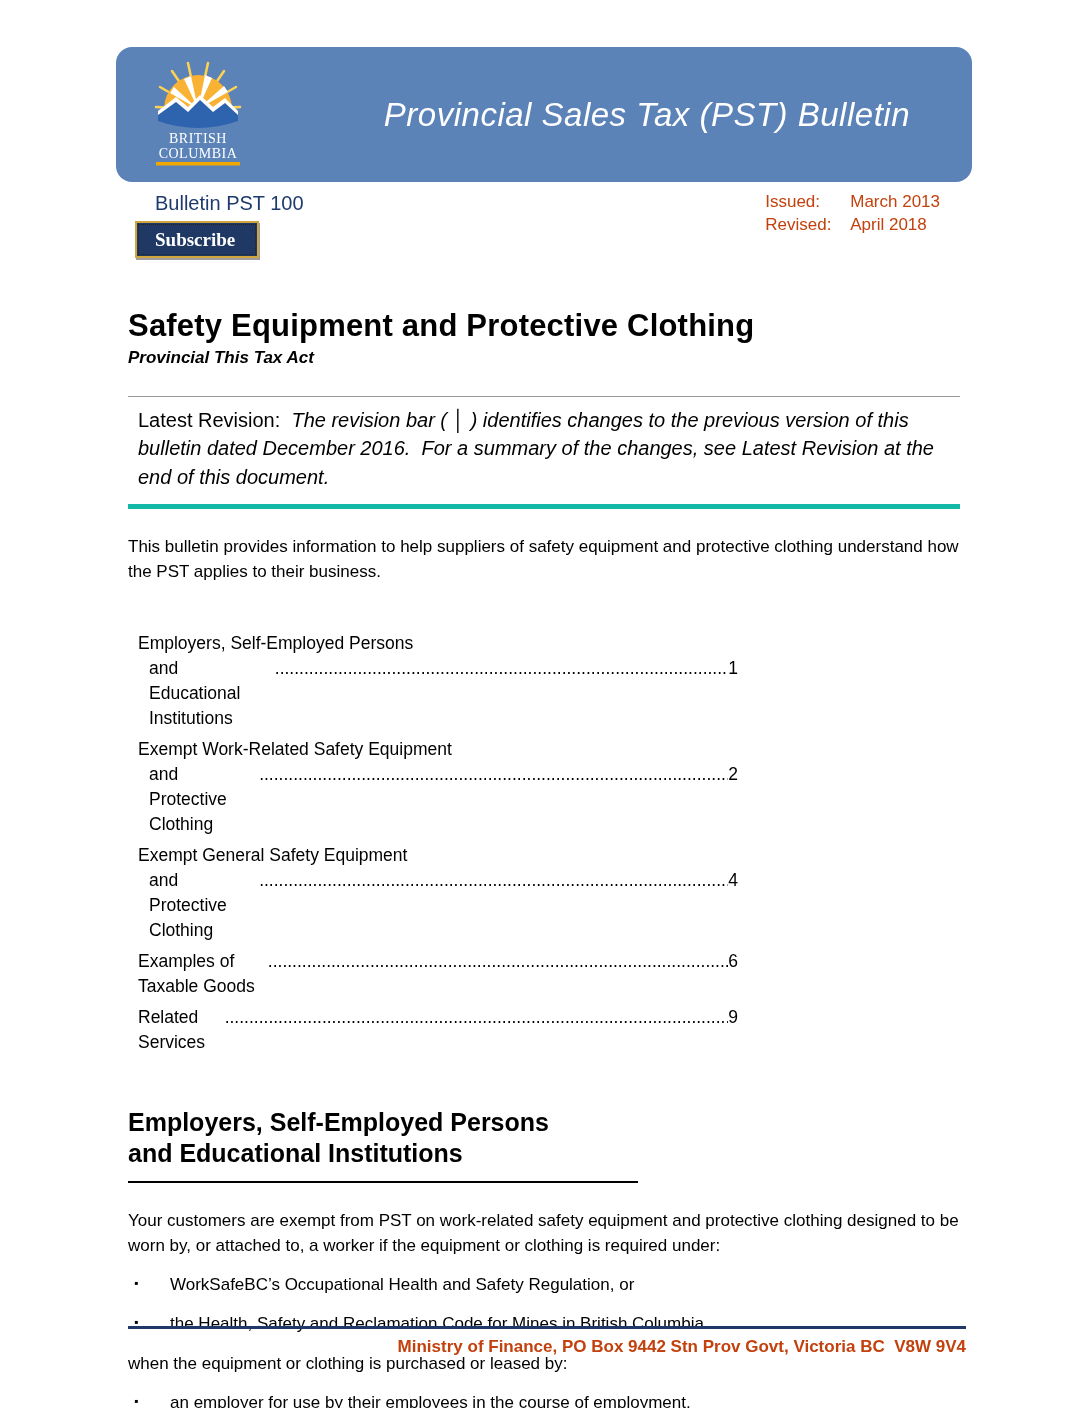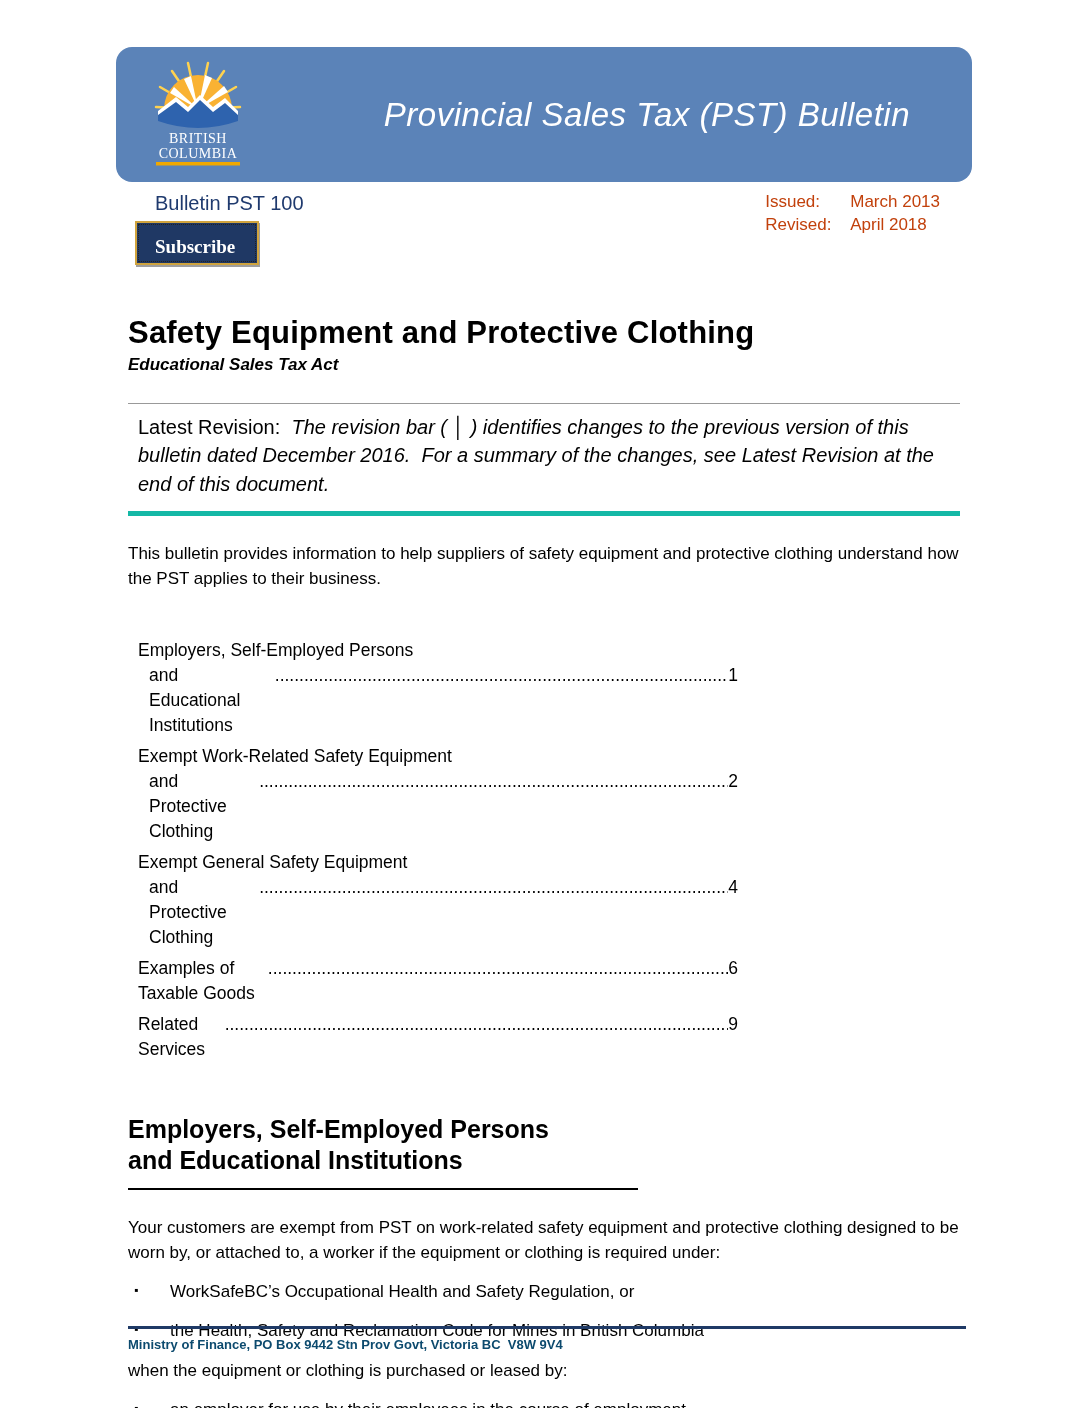--- a/index.html
+++ b/index.html
@@ -11,21 +11,21 @@
             border-radius:16px; display:flex; align-items:center; padding:0 34px; }
   .logo { flex:0 0 auto; margin-top:4px; }
   .banner-title { margin-left:auto; margin-right:28px; color:#ffffff; font-style:italic;
                   font-size:33px; letter-spacing:0.5px; white-space:nowrap; }
 
   
   .meta-row { display:flex; align-items:flex-start; margin-top:10px; padding-left:135px; padding-right:148px; }
   .bulletin-id { color:#1f3a6e; font-size:20px; padding-left:20px; margin-bottom:6px; }
   .subscribe-btn { display:inline-block; background:#1f3864; color:#ffffff;
                    font-family:"Liberation Serif", serif; font-weight:bold; font-size:19px;
-                   padding:13px 22px 5px 18px; border:2px solid #d0a43e;
+                   padding:6px 22px 5px 18px; border:2px solid #d0a43e;
                    outline:1px dotted #222; outline-offset:-4px; cursor:pointer;
                    box-shadow:1px 2px 0 rgba(40,40,40,0.45); }
   .issue-grid { margin-left:auto; display:grid; grid-template-columns:85px auto;
                 row-gap:3px; color:#c2410c; font-size:17px; }
 
   
   .doc-title { margin:50px 118px 0 128px; font-size:31px; font-weight:bold; letter-spacing:0.2px; }
   .doc-subtitle { margin:4px 0 0 128px; font-size:17px; font-weight:bold; font-style:italic; }
 
   
@@ -51,21 +51,21 @@
   .section-heading { margin:52px 0 0 128px; width:510px; font-size:25px; font-weight:bold;
                      line-height:31px; border-bottom:2px solid #000; padding-bottom:12px; }
   .bullet-list { margin:14px 120px 0 128px; list-style:none; }
   .bullet-list li { display:flex; align-items:flex-start; margin-bottom:14px;
                     font-size:17px; line-height:1.45; }
   .bullet-glyph { flex:0 0 auto; width:12px; margin:2px 24px 0 6px; font-size:12px; }
 
   
   .footer { position:absolute; left:128px; right:122px; top:1326px;
             border-top:3px solid #1f3a66; padding-top:8px; }
-  .footer-text { color:#0c4a6e; font-weight:bold; font-size:13px; white-space:pre-wrap; }
+  .footer-text { color:#c2410c; font-weight:bold; font-size:17px; white-space:pre-wrap;text-align:right; }
 </style>
 </head>
 <body>
 
 <div class="page">
 
   <div class="banner">
     <div class="logo">
       <svg width="100" height="112" viewBox="0 0 100 112">
 
@@ -107,21 +107,21 @@
     </div>
     <div class="issue-grid">
       <span>Issued:</span>
       <span>March 2013</span>
       <span>Revised:</span>
       <span>April 2018</span>
     </div>
   </div>
 
   <h1 class="doc-title">Safety Equipment and Protective Clothing</h1>
-  <div class="doc-subtitle">Educational Sales Tax Act</div>
+  <div class="doc-subtitle">Provincial This Tax Act</div>
 
   <div class="revision-box"><span class="rev-label">Latest Revision:</span><span class="rev-text">  The revision bar ( │ ) identifies changes to the previous version of this bulletin dated December 2016.  For a summary of the changes, see Latest Revision at the end of this document.</span></div>
 
   <p class="para">This bulletin provides information to help suppliers of safety equipment and protective clothing understand how the PST applies to their business.</p>
 
   <div class="toc">
     <div class="toc-list">
 
       <div class="toc-entry">
         <div class="toc-row">

